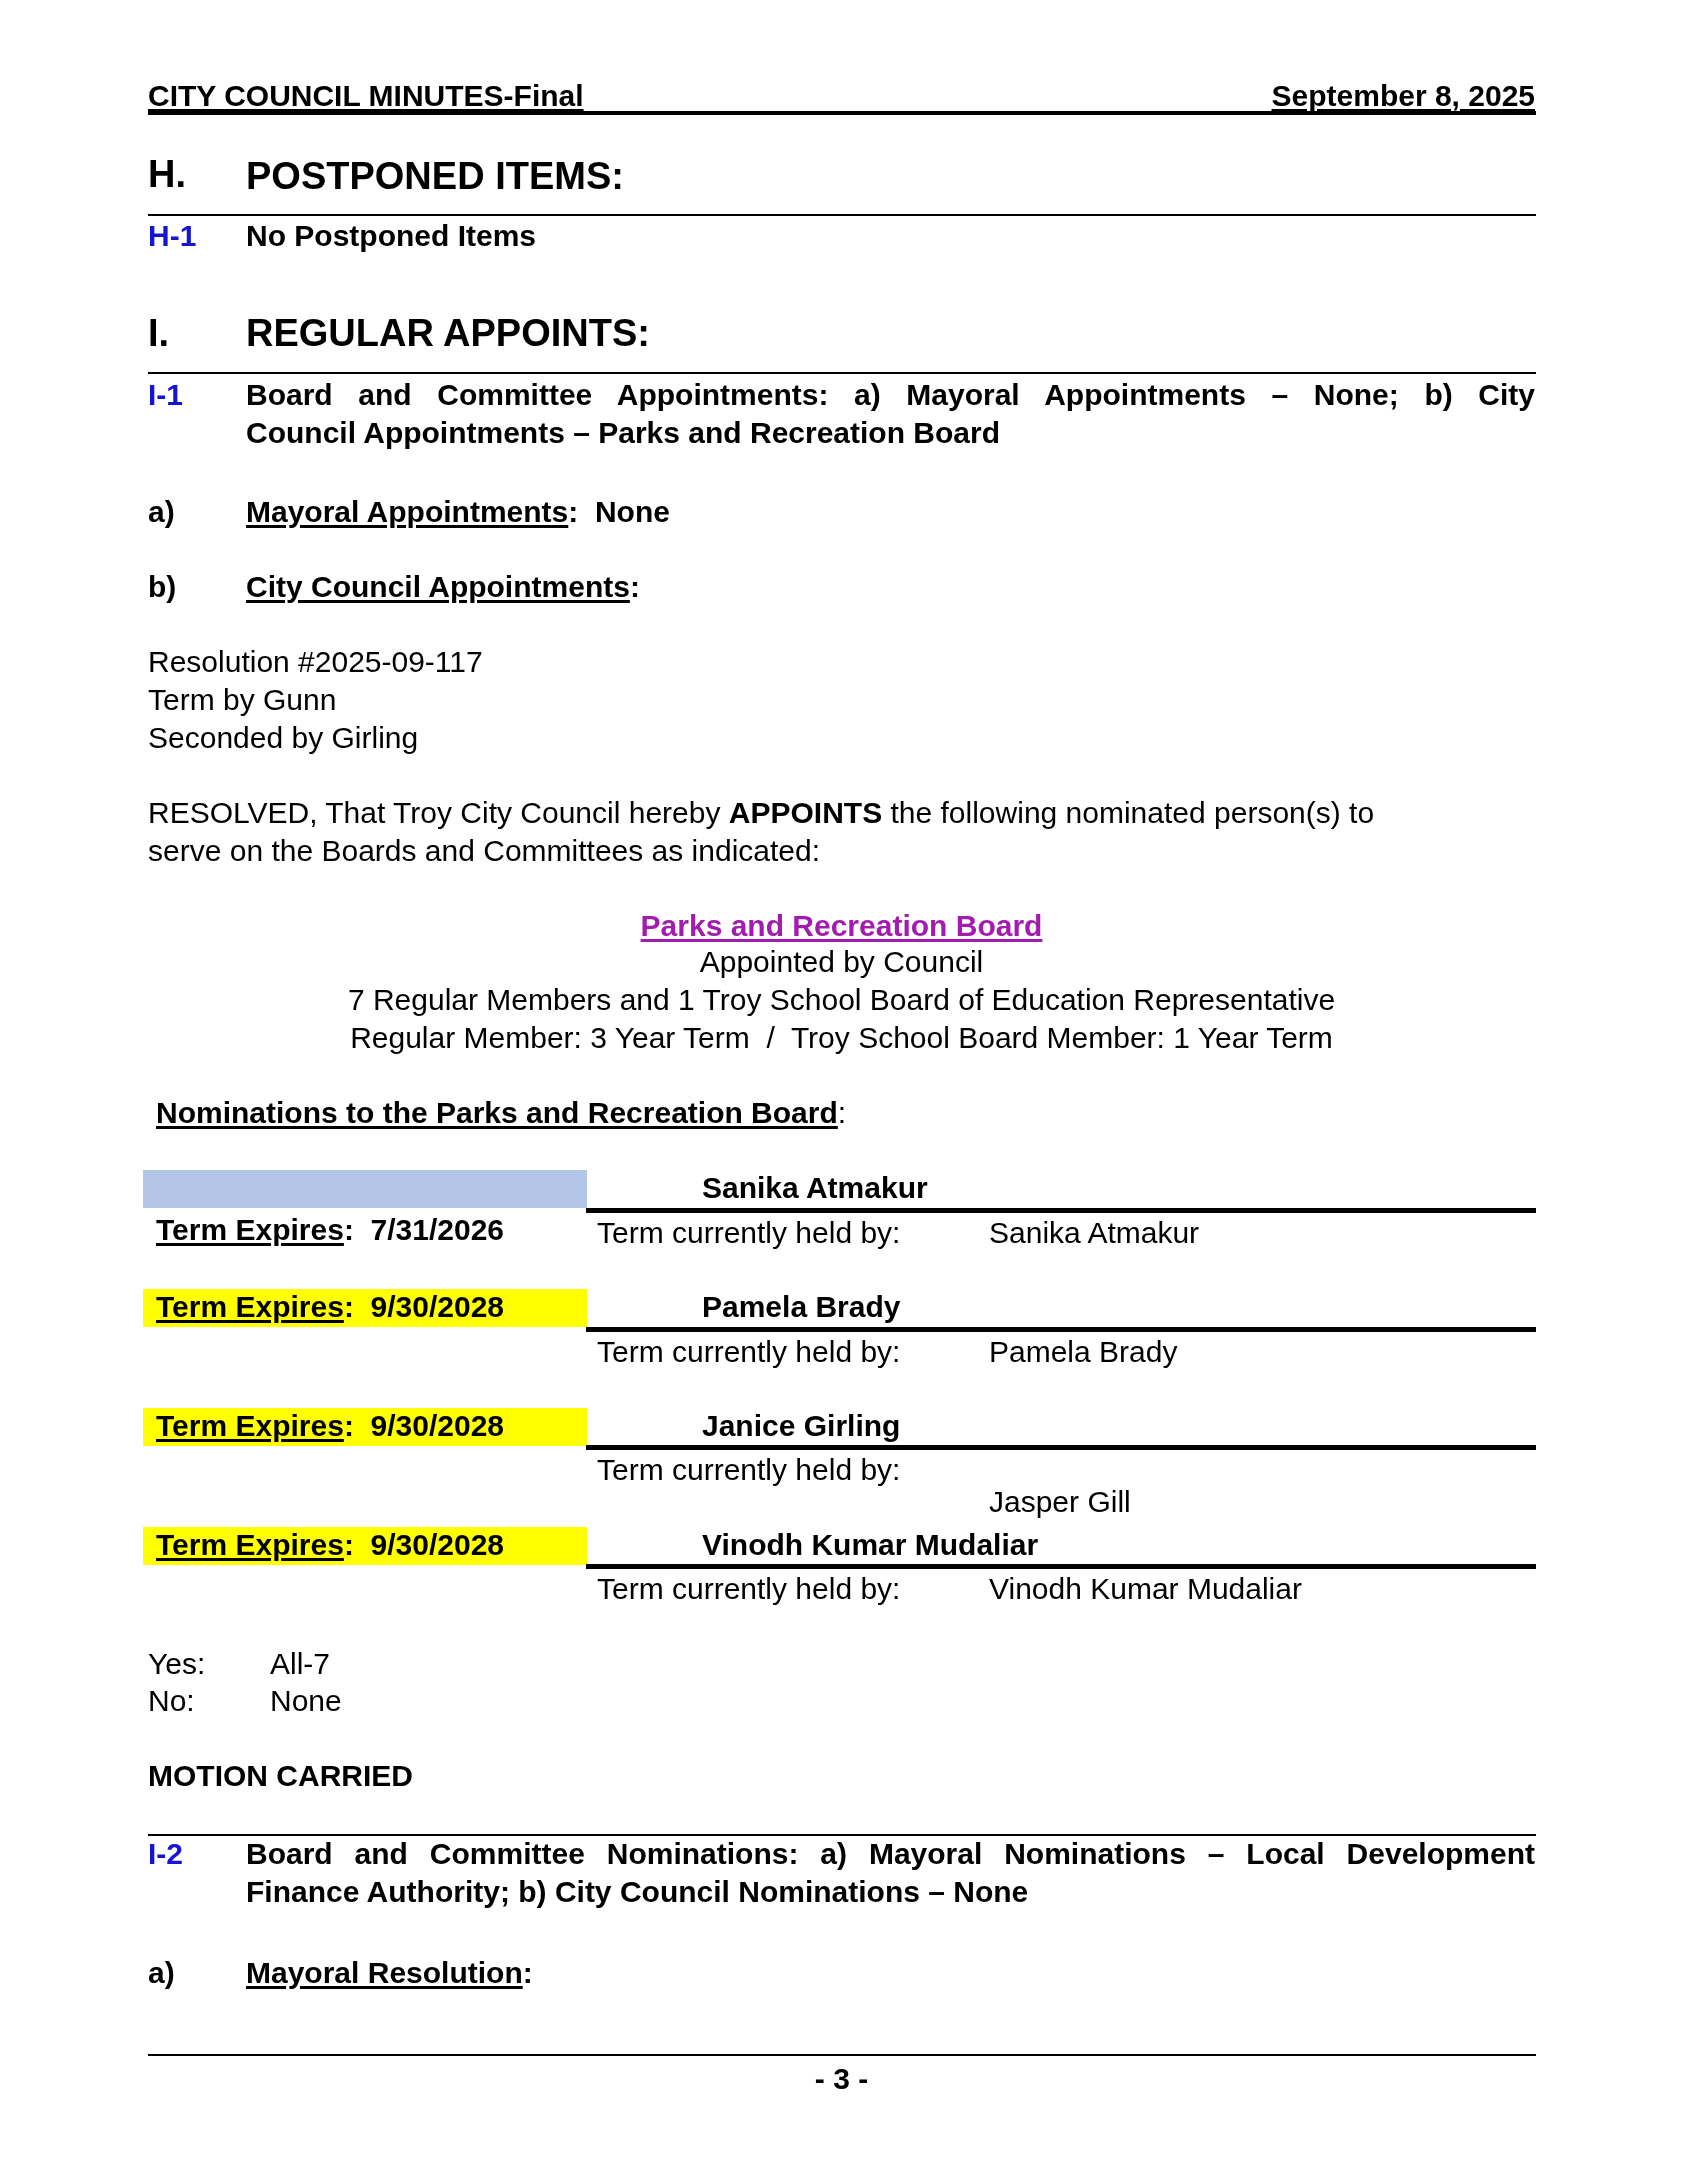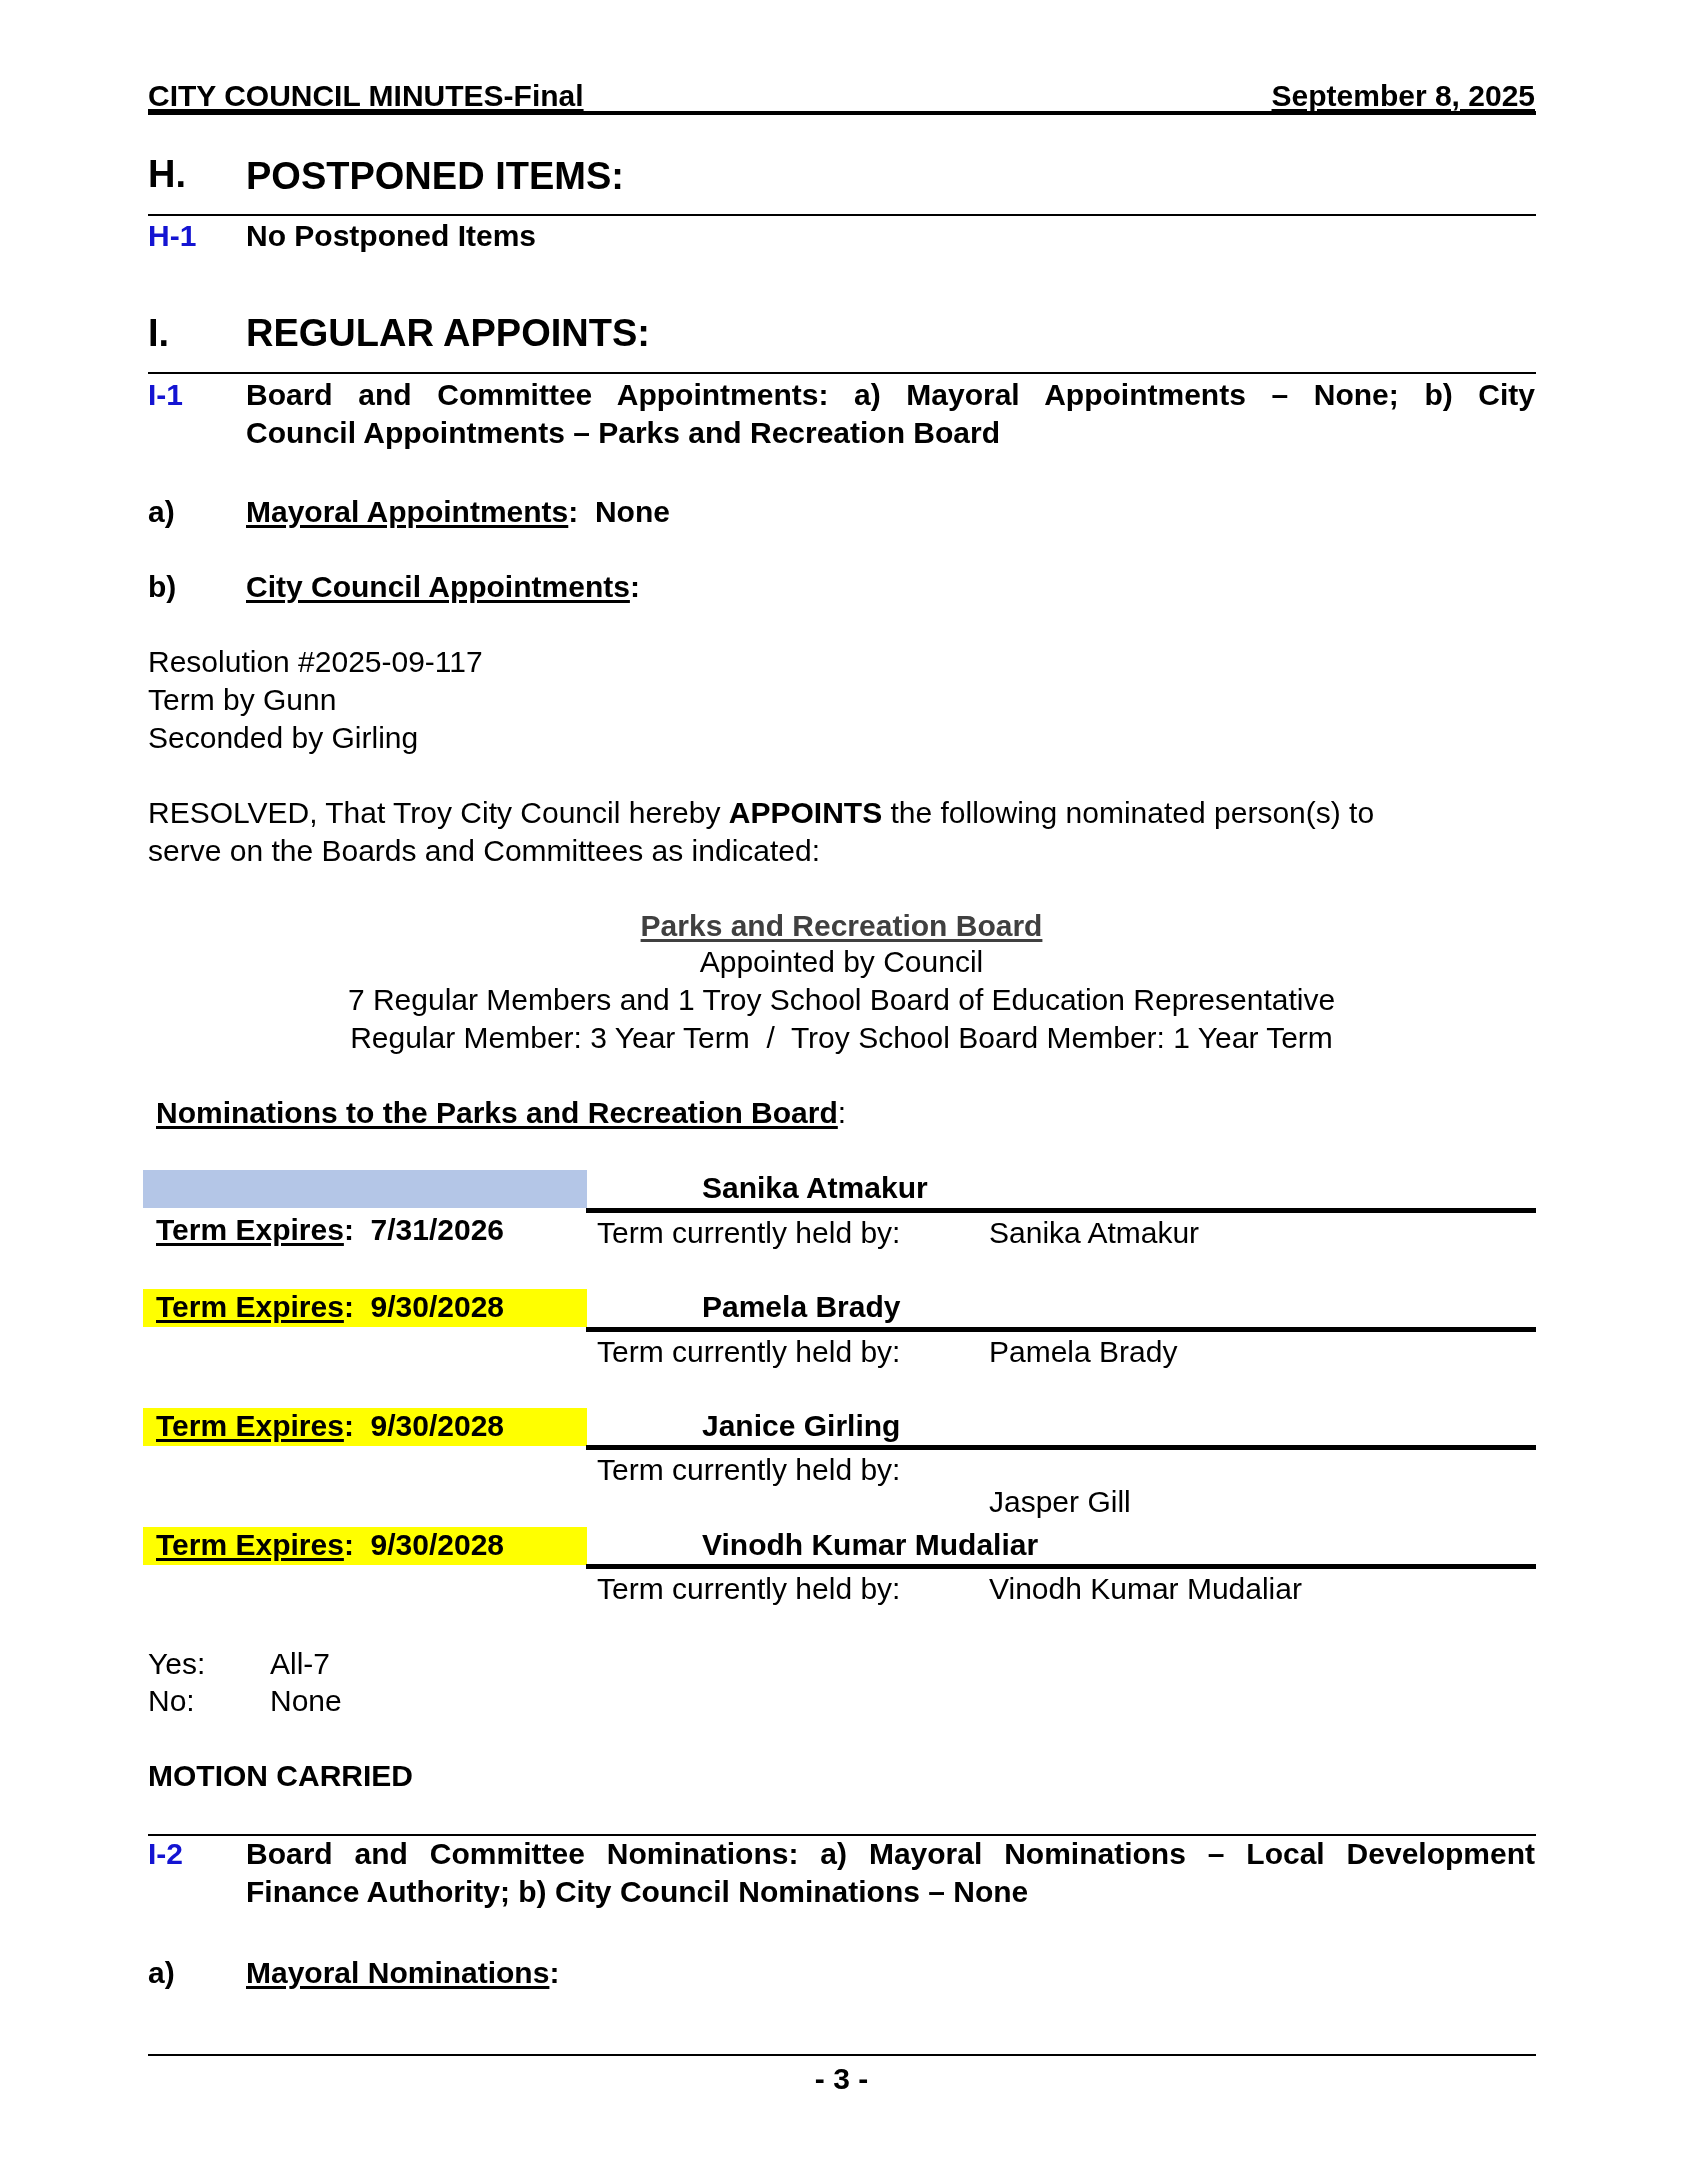--- a/index.html
+++ b/index.html
@@ -52,21 +52,21 @@
 <div class="abs f30" style="left:148px;top:645px;">Resolution #2025-09-117</div>
 <div class="abs f30" style="left:148px;top:683px;">Term by Gunn</div>
 <div class="abs f30" style="left:148px;top:721px;">Seconded by Girling</div>
 
 <div class="abs f30" style="left:148px;top:796px;">
   <span>RESOLVED, That Troy City Council hereby </span><b>APPOINTS</b><span> the following nominated person(s) to</span>
 </div>
 <div class="abs f30" style="left:148px;top:834px;">serve on the Boards and Committees as indicated:</div>
 
 <div class="center b blue" style="top:909px;">
-  <span class="u" style="color:#404040;">Parks and Recreation Board</span>
+  <span class="u" style="color:#a21caf;">Parks and Recreation Board</span>
 </div>
 <div class="center" style="top:945px;">Appointed by Council</div>
 <div class="center" style="top:983px;">7 Regular Members and 1 Troy School Board of Education Representative</div>
 <div class="center" style="top:1021px;white-space:pre;">Regular Member: 3 Year Term  /  Troy School Board Member: 1 Year Term</div>
 
 <div class="abs b f30" style="left:156px;top:1096px;">
   <span class="u">Nominations to the Parks and Recreation Board</span><span style="font-weight:normal">:</span>
 </div>
 
 <div>
@@ -112,18 +112,18 @@
 
 <div class="abs b f30" style="left:148px;top:1759px;">MOTION CARRIED</div>
 
 <div class="rule" style="top:1834px;height:2px;"></div>
 <div class="abs b f30 blue" style="left:148px;top:1837px;">I-2</div>
 <div class="abs b f30" style="left:246px;top:1837px;width:1289px;text-align:justify;text-align-last:justify;">Board and Committee Nominations: a) Mayoral Nominations – Local Development</div>
 <div class="abs b f30" style="left:246px;top:1875px;">Finance Authority; b) City Council Nominations – None</div>
 
 <div class="abs b f30" style="left:148px;top:1956px;">a)</div>
 <div class="abs b f30" style="left:246px;top:1956px;">
-  <span class="u">Mayoral Nominations</span><span>:</span>
+  <span class="u">Mayoral Resolution</span><span>:</span>
 </div>
 
 <div class="rule" style="top:2054px;height:2px;"></div>
 <div class="center b" style="top:2062px;">- 3 -</div>
 
 
 </body></html>

